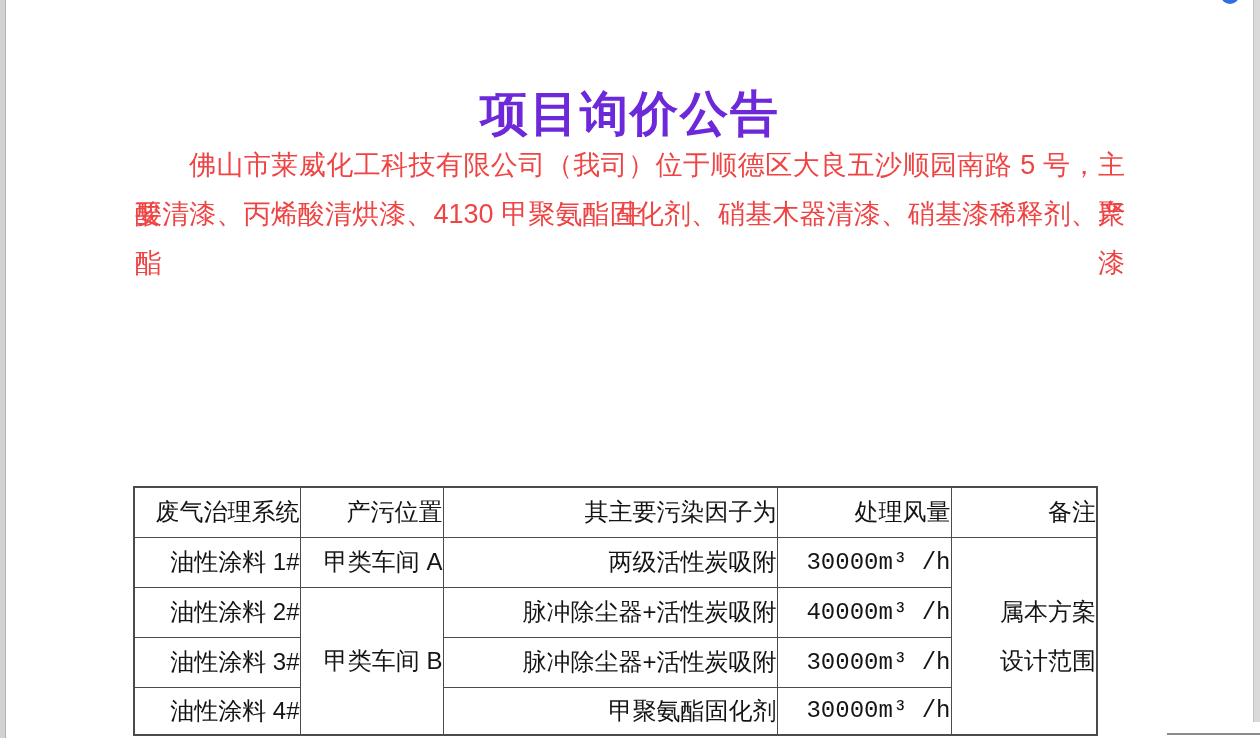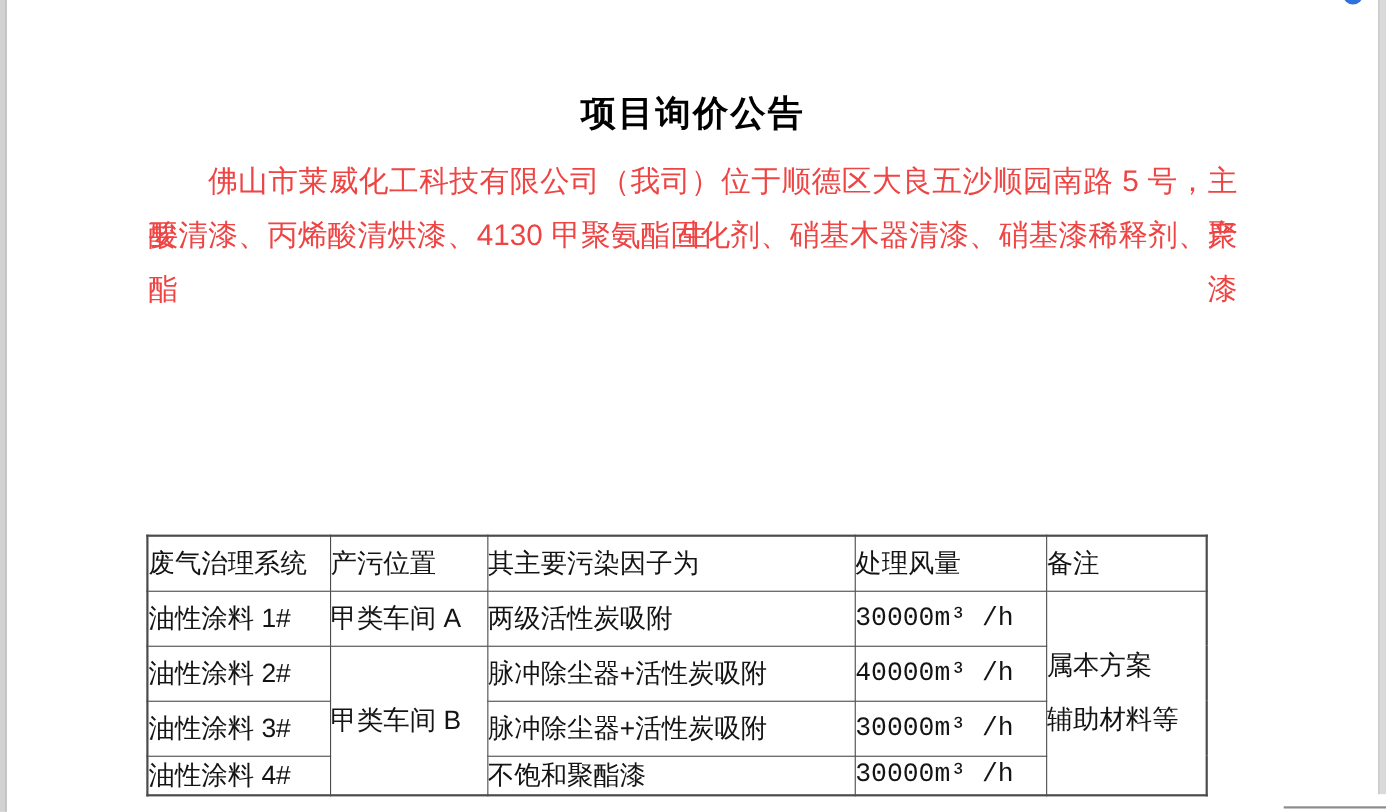--- a/index.html
+++ b/index.html
@@ -28,49 +28,49 @@
     border-top: 2px solid #8c8c8c;
   }
   .blue-dot {
     position: absolute; left: 1221px; top: -13px; width: 18px; height: 17px;
     border-radius: 50%; background: #2f6fe0;
   }
 
   
   .doc-title {
     position: absolute; left: 135px; top: 82px; width: 990px;
-    font-size: 32px; font-weight: bold; text-align: center;
-    letter-spacing: 2px; color: #000000; white-space: nowrap;
+    font-size: 48px; font-weight: bold; text-align: center;
+    letter-spacing: 2px; color: #6d28d9; white-space: nowrap;
   }
   .doc-body {
     position: absolute; left: 135px; top: 141px; width: 990px;
   }
   .ln {
     height: 49px; line-height: 49px; font-size: 27px; color: #ef4444;
   }
   .ln-j { text-align: justify; text-align-last: justify; }
   .ln-l { text-align: left; }
   .ln-indent { text-indent: 54px; }
 
   
   table.gas-table {
     position: absolute; left: 133px; top: 486px; width: 965px;
     border-collapse: collapse; table-layout: fixed;
     font-size: 24px; color: #141414;
     border: 2px solid #4b4b4b;
   }
   table.gas-table th, table.gas-table td {
     border: 1px solid #4b4b4b;
-    text-align: left; vertical-align: middle;
+    text-align: right; vertical-align: middle;
     padding: 0; font-weight: normal;
     overflow: hidden; white-space: nowrap;
   }
   tr.t-header-row { height: 50px; }
   tr.t-row { height: 50px; }
-  tr.t-row-last { height: 36px; }
+  tr.t-row-last { height: 48px; }
   .remark-line { line-height: 49px; }
   td.airflow-cell { font-family: Liberation Mono, monospace; }
 </style>
 </head>
 <body>
 
 <div class="viewport">
 
   <div class="doc-title">项目询价公告</div>
 
@@ -95,37 +95,37 @@
       <th>处理风量</th>
       <th>备注</th>
     </tr>
     <tr class="t-row">
       <td>油性涂料 1#</td>
       <td>甲类车间 A</td>
       <td>两级活性炭吸附</td>
       <td class="airflow-cell">30000m³ /h</td>
       <td rowspan="4">
         <div class="remark-line">属本方案</div>
-        <div class="remark-line">辅助材料等</div>
+        <div class="remark-line">设计范围</div>
       </td>
     </tr>
     <tr class="t-row">
       <td>油性涂料 2#</td>
       <td rowspan="3">甲类车间 B</td>
       <td>脉冲除尘器+活性炭吸附</td>
       <td class="airflow-cell">40000m³ /h</td>
     </tr>
     <tr class="t-row">
       <td>油性涂料 3#</td>
       <td>脉冲除尘器+活性炭吸附</td>
       <td class="airflow-cell">30000m³ /h</td>
     </tr>
     <tr class="t-row-last">
       <td>油性涂料 4#</td>
-      <td>不饱和聚酯漆</td>
+      <td>甲聚氨酯固化剂</td>
       <td class="airflow-cell">30000m³ /h</td>
     </tr>
   </tbody>
     </table>
 
   <div class="left-strip"></div>
   <div class="right-strip"></div>
   <div class="page-bottom-line"></div>
   <div class="blue-dot"></div>
 

